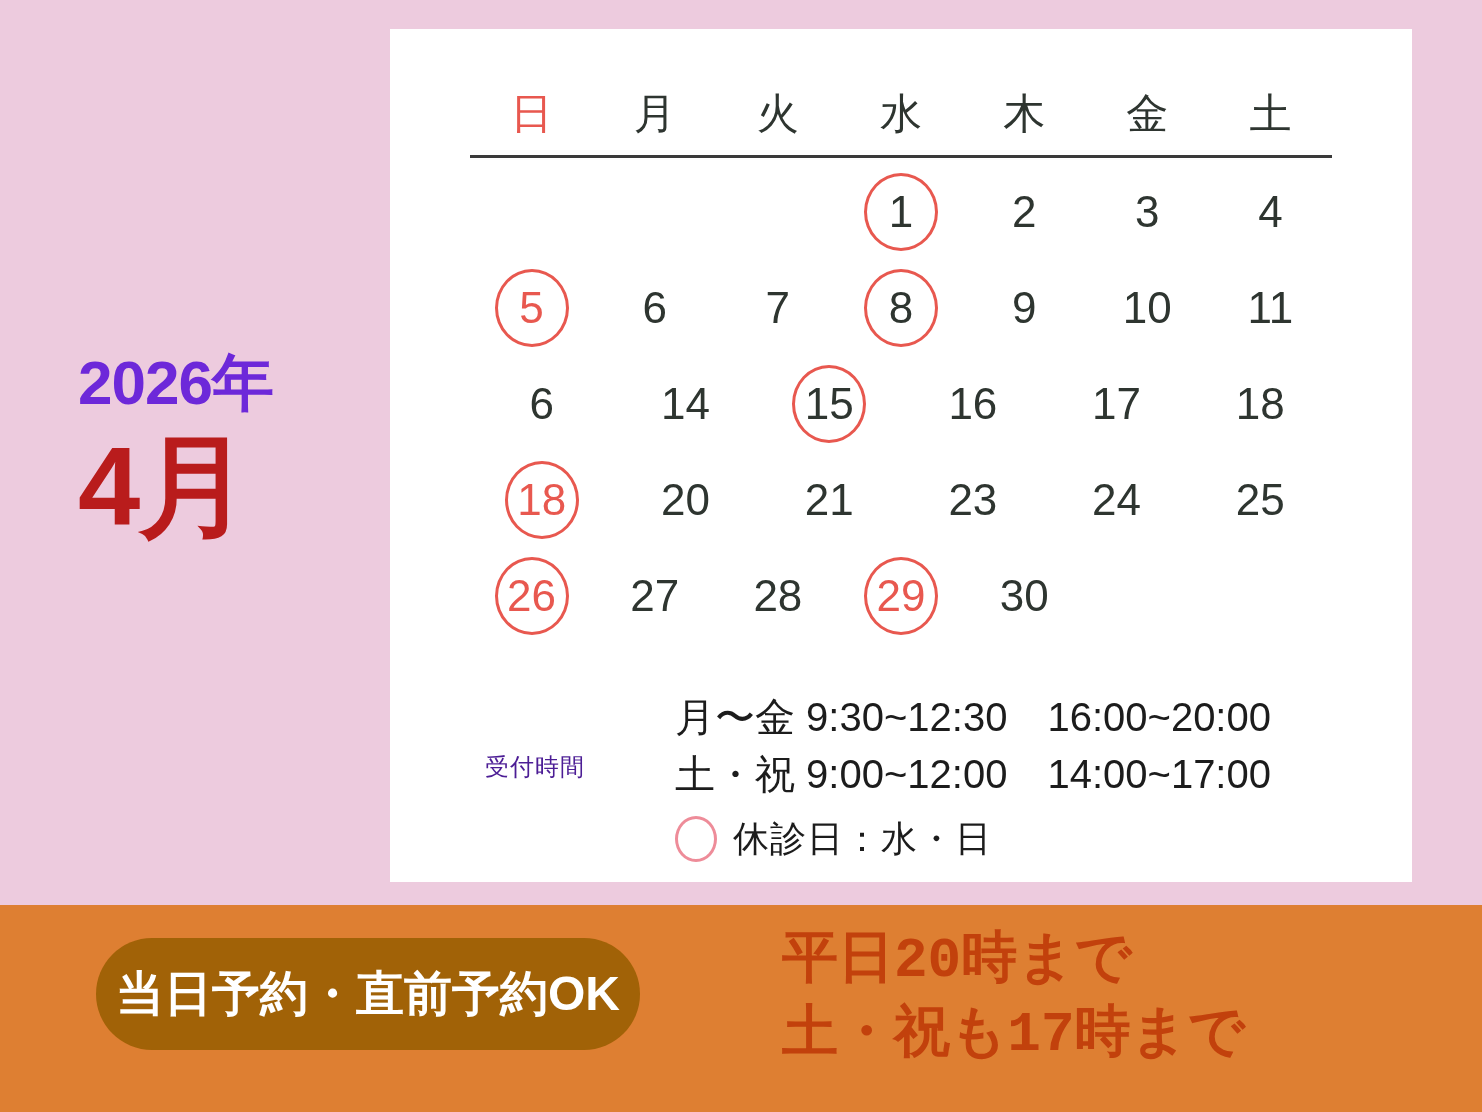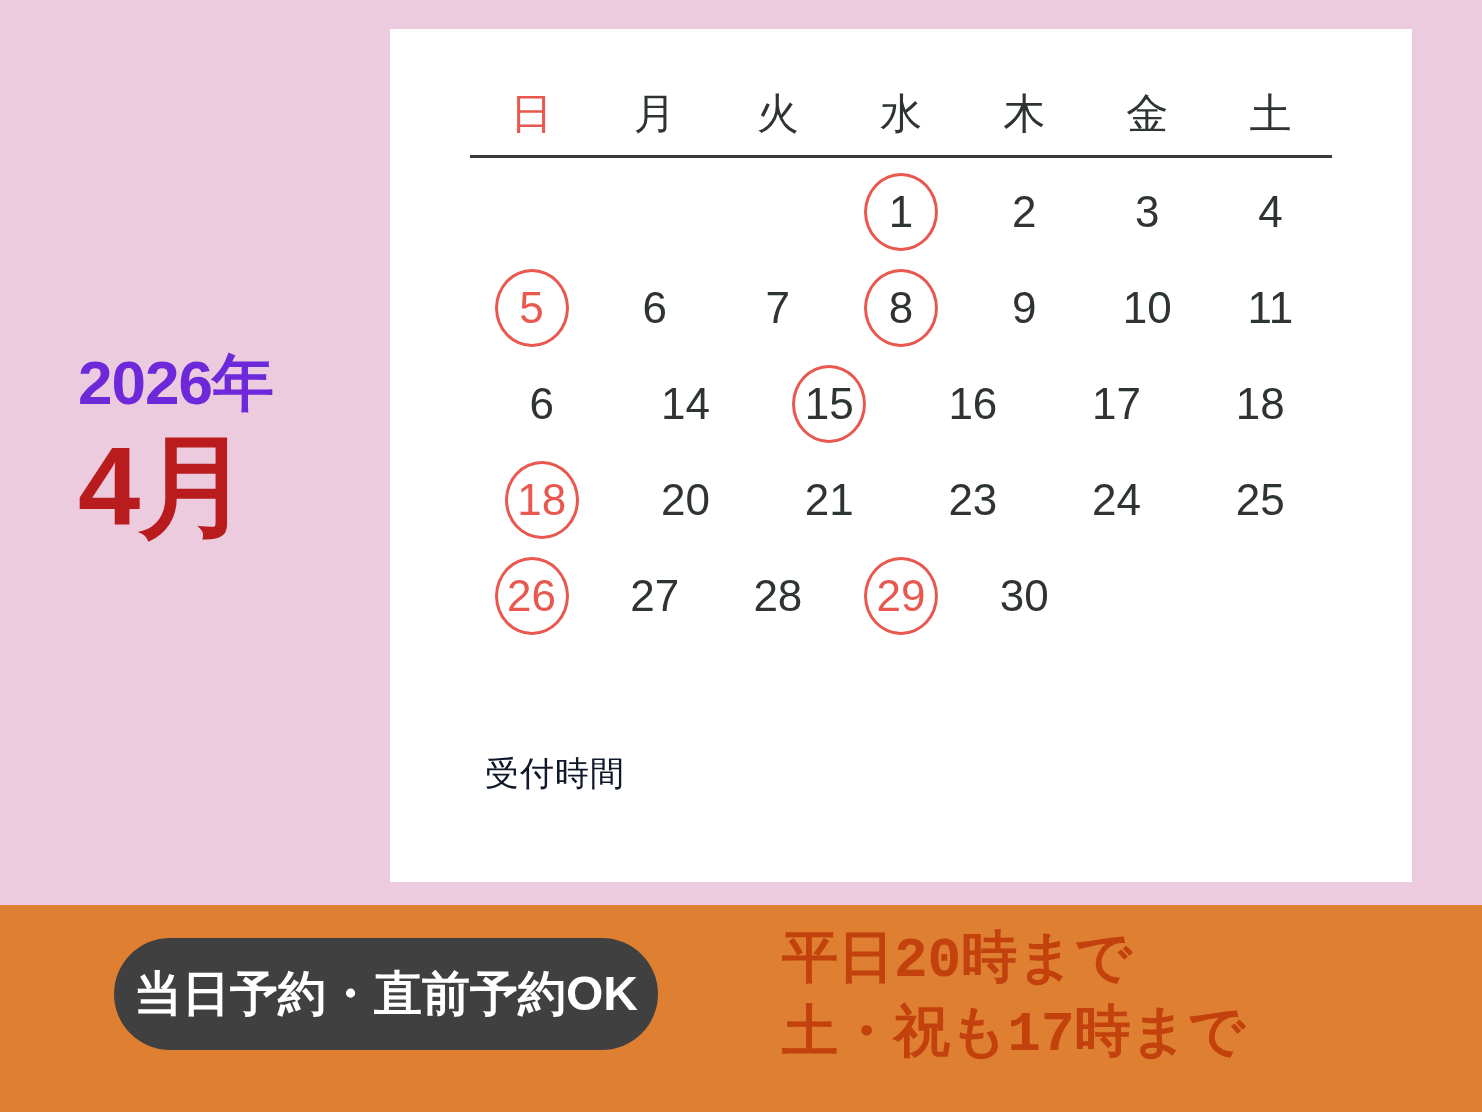--- a/index.html
+++ b/index.html
@@ -117,22 +117,22 @@
   
   #hours-block {
     position: absolute;
     left: 95px;
     top: 660px;
     width: 900px;
     display: flex;
     align-items: flex-start;
   }
   #hours-label {
-    font-size: 34px;
-    color: #0f172a;
+    font-size: 24px;
+    color: #4c1d95;
     padding-top: 62px;
     width: 190px;
     flex: 0 0 auto;
     letter-spacing: 1px;
   }
   #hours-lines {
     flex: 1 1 auto;
   }
   .hours-line {
     font-size: 40px;
@@ -165,25 +165,25 @@
   #bottom-banner {
     position: absolute;
     left: 0;
     top: 905px;
     width: 1482px;
     height: 207px;
     background: #DE7F32;
   }
   #cta-pill {
     position: absolute;
-    left: 114px;
+    left: 96px;
     top: 938px;
     width: 544px;
     height: 112px;
-    background: #404040;
+    background: #a16207;
     border-radius: 56px;
     display: flex;
     align-items: center;
     justify-content: center;
   }
   #cta-pill-label {
     color: #FFFFFF;
     font-size: 48px;
     font-weight: bold;
     letter-spacing: 0px;
@@ -353,20 +353,28 @@
           </div>
           <div class="cal-cell">
             <span class="daynum empty"></span>
           </div>
         </div>
       </div>
   </div>
 
   <div id="hours-block">
     <div id="hours-label">受付時間</div>
+    <div id="hours-lines">
+      <div class="hours-line">月〜金 9:30~12:30　16:00~20:00</div>
+      <div class="hours-line">土・祝 9:00~12:00　14:00~17:00</div>
+      <div id="legend-line">
+        <div id="legend-ring"></div>
+        <div id="legend-text">休診日：水・日</div>
+      </div>
+    </div>
   </div>
 </div>
 
 <div id="bottom-banner"></div>
 <div id="cta-pill">
   <span id="cta-pill-label">当日予約・直前予約OK</span>
 </div>
 <div id="banner-text">
   <div class="banner-line">平日20時まで</div>
   <div class="banner-line">土・祝も17時まで</div>

